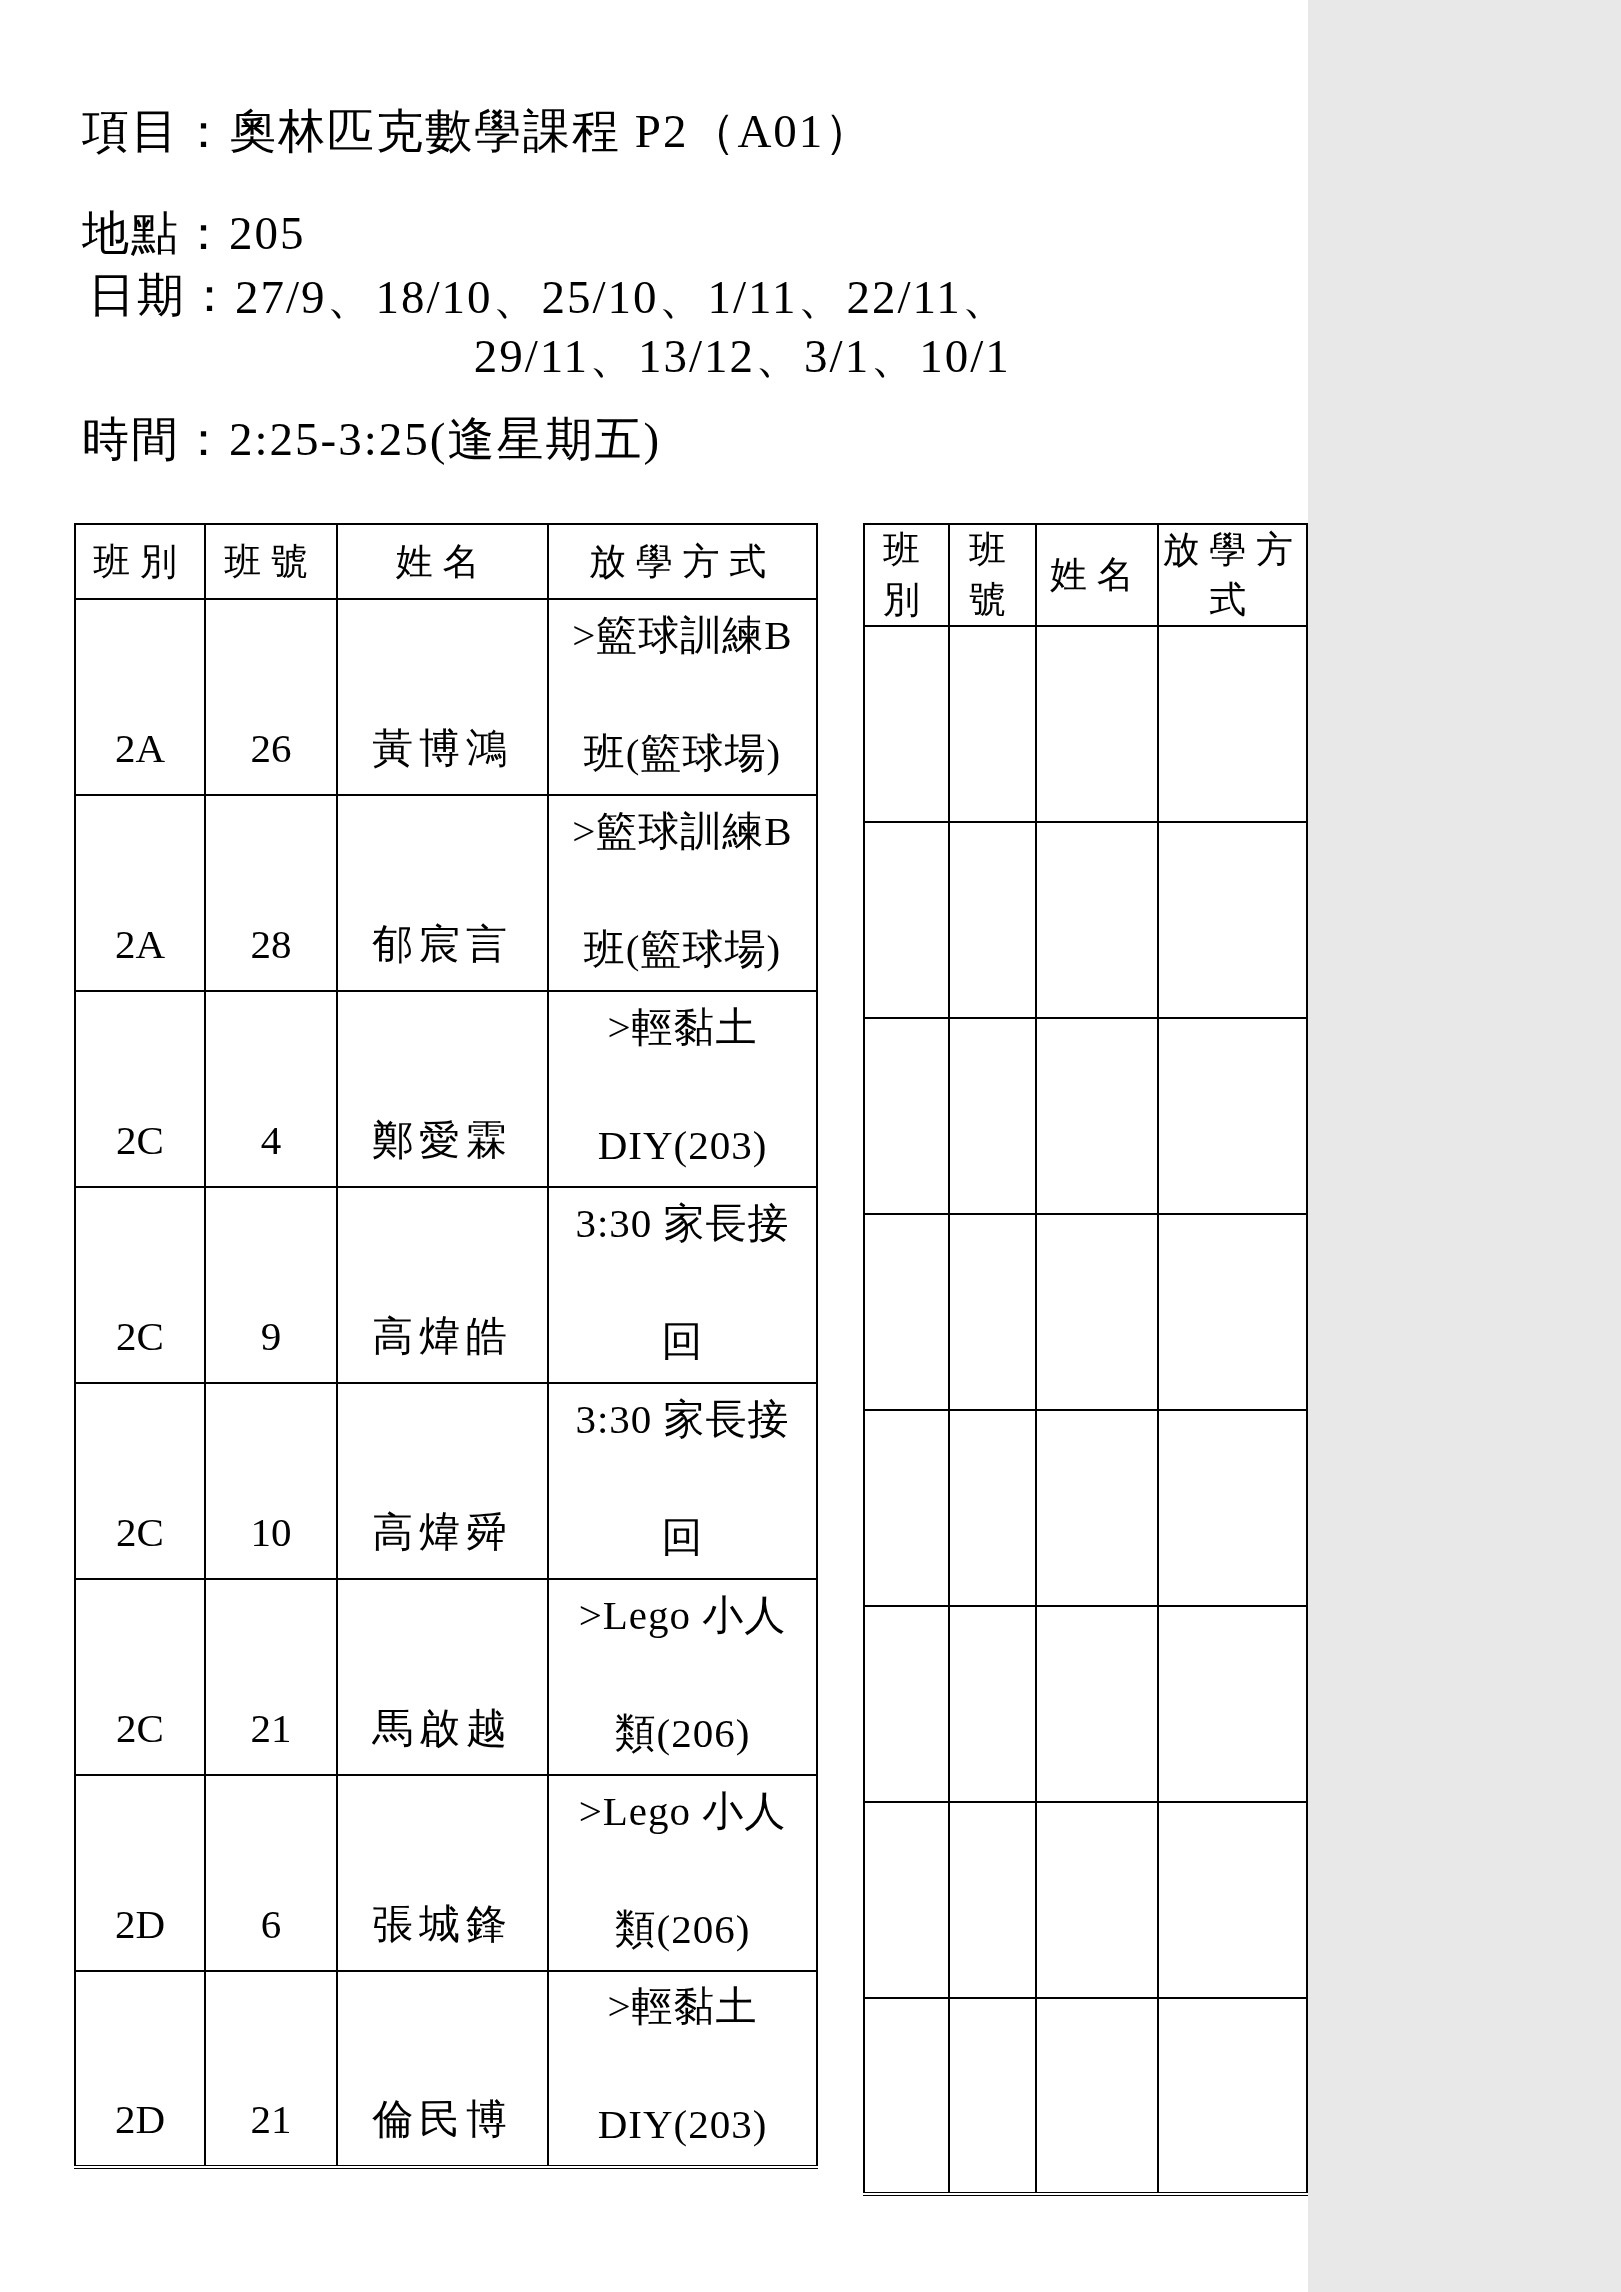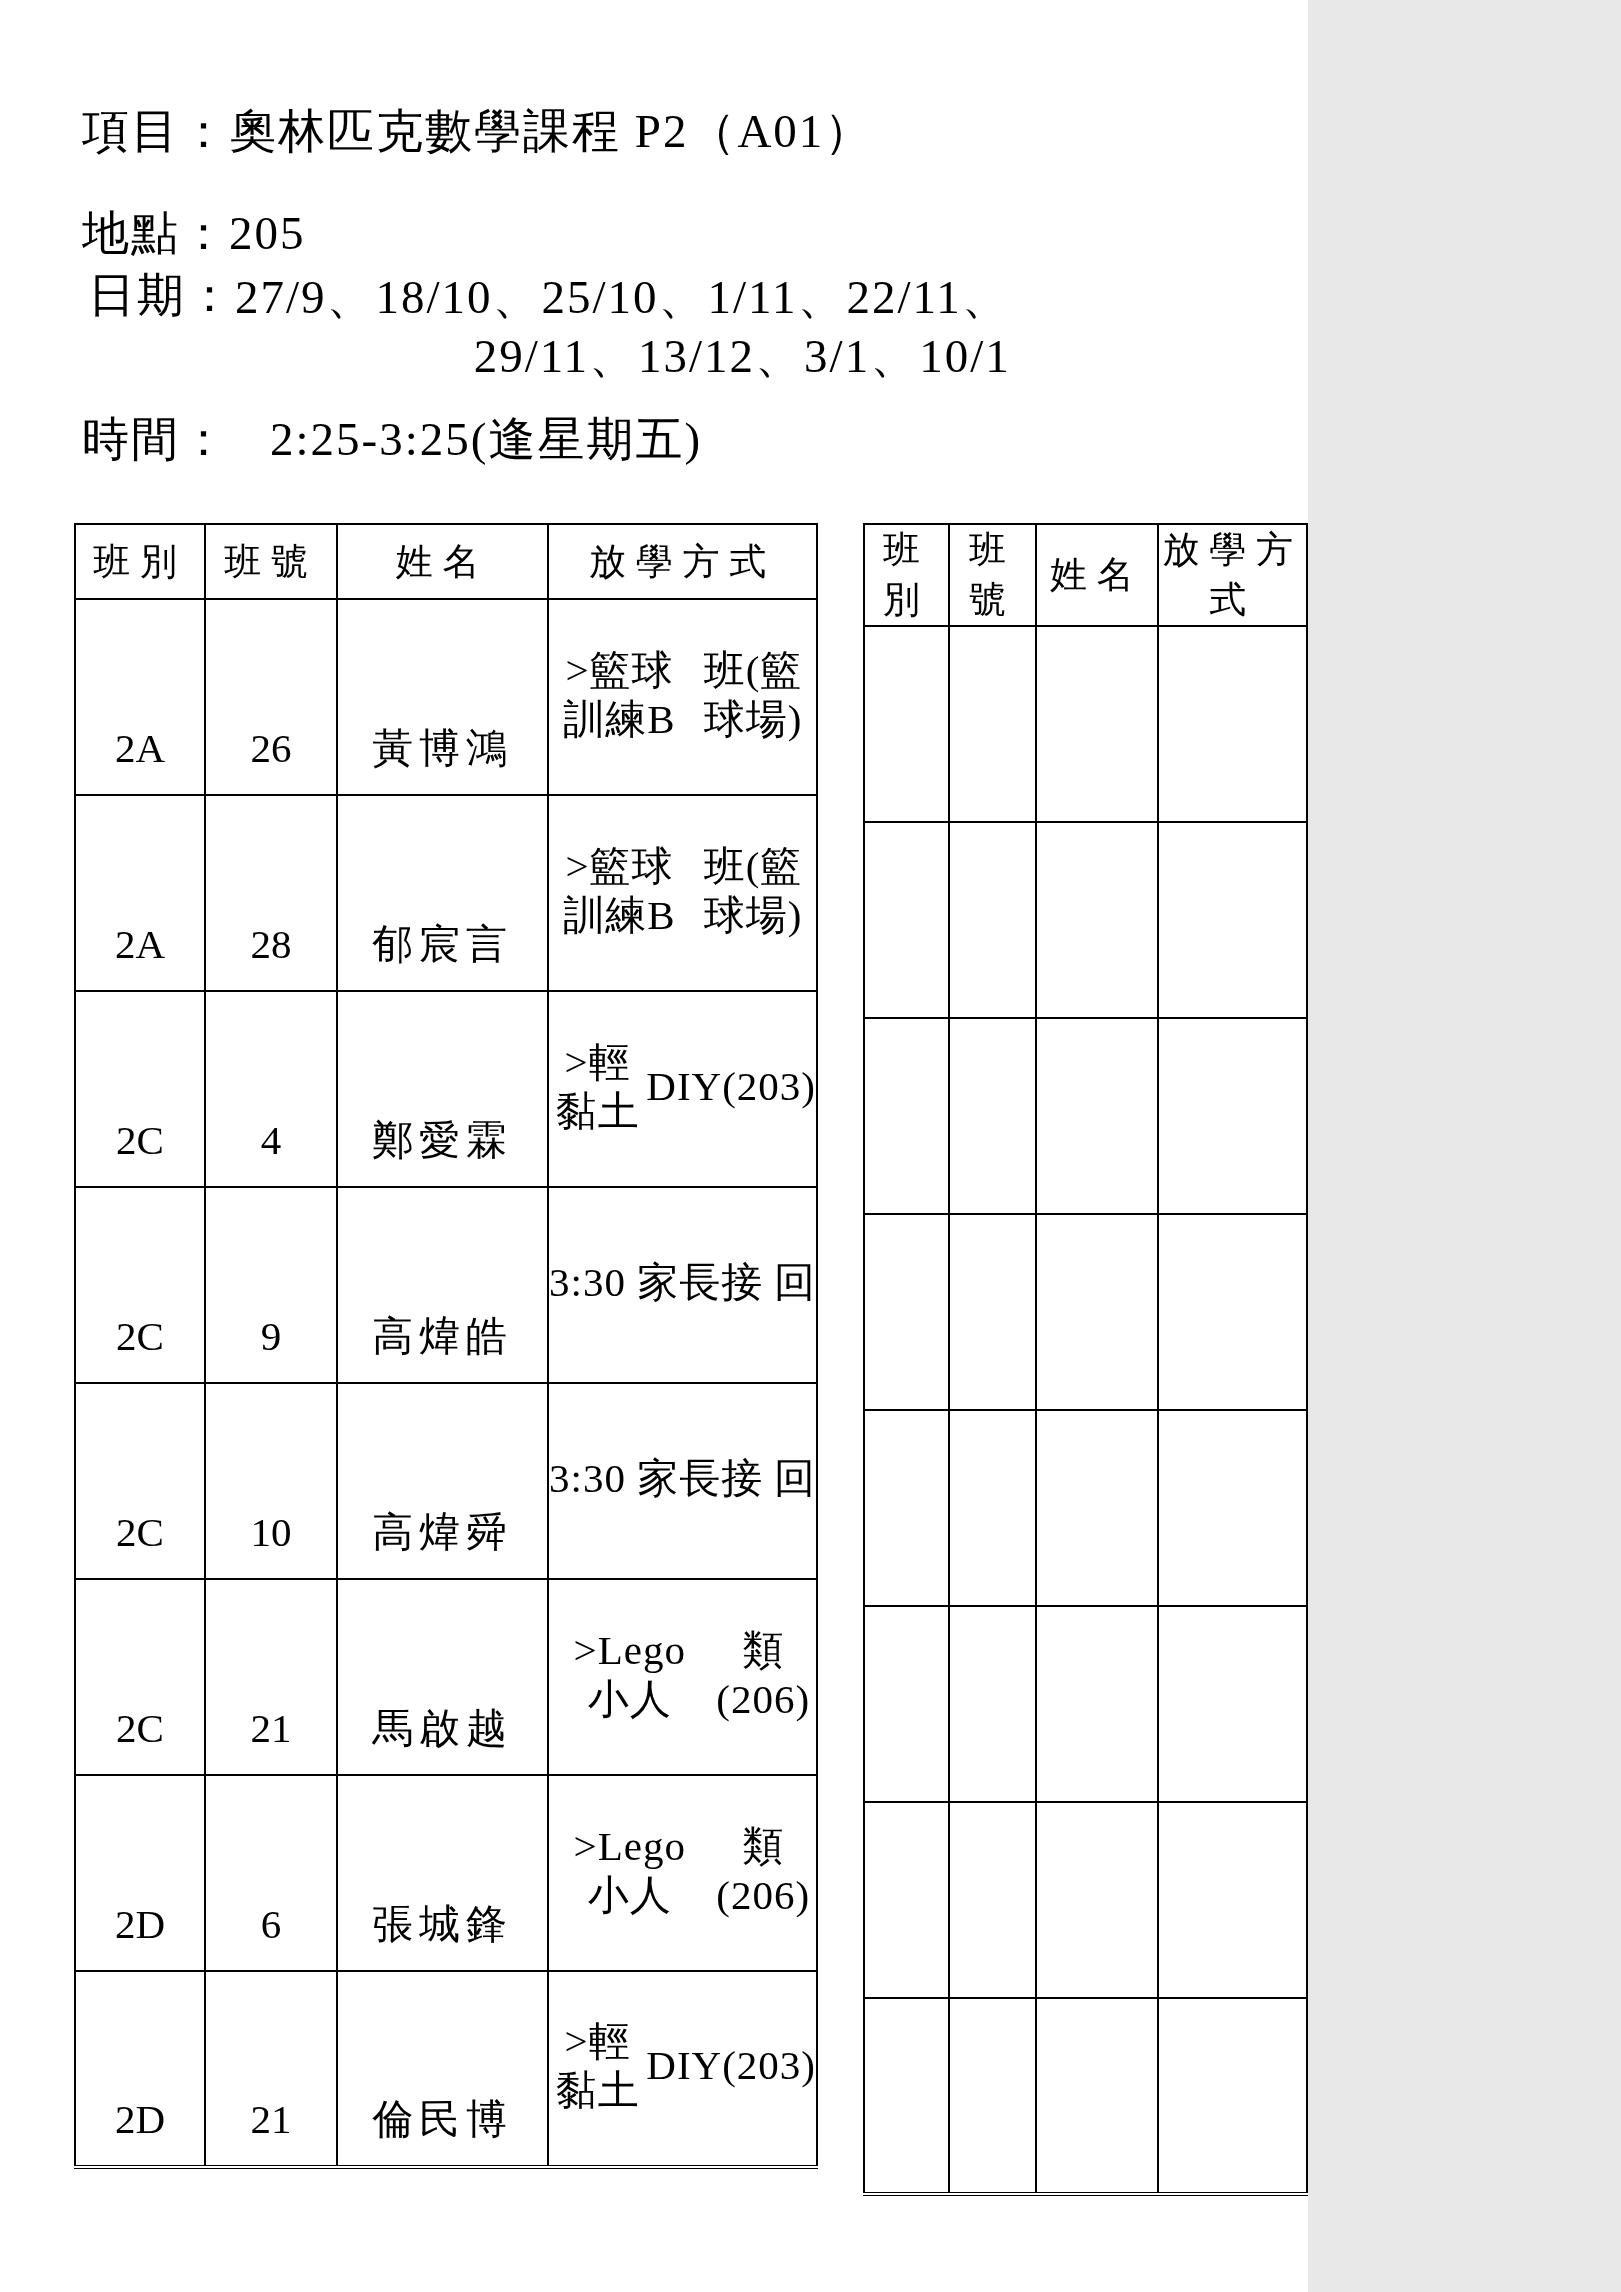--- a/index.html
+++ b/index.html
@@ -11,37 +11,37 @@
     overflow:hidden;
   }
   
   .header{position:absolute;left:82px;top:104px;}
   .line{display:flex;align-items:flex-start;font-size:47px;letter-spacing:2px;line-height:55px;white-space:nowrap;}
   .line .lbl{flex:0 0 auto;}
   .title{margin-bottom:47px;}
   .loc{margin-bottom:7px;}
   .dates{padding-left:5.9px;text-align:right;}
   .dates .dval div{line-height:59px;}
-  .time{margin-top:25.5px;gap:41px;}
+  .time{margin-top:25.5px;}
   
   .tables{position:absolute;top:523px;left:0;right:0;height:1666px;}
   table.roster{border-collapse:collapse;table-layout:fixed;position:absolute;top:0;
     border:2.9px solid #000;}
   #left-table{left:74px;}
   #right-table{left:863px;}
   .roster th,.roster td{border:2px solid #000;box-sizing:border-box;padding:0;text-align:center;}
   .roster thead tr{height:75px;}
   .roster th{font-weight:normal;font-size:37px;letter-spacing:9.8px;vertical-align:middle;margin-left:12px;}
   .roster tbody td{height:196px;vertical-align:bottom;font-size:41px;}
   .roster tbody tr:last-child td{border-bottom:4.9px double #000;}
   .bv{margin-bottom:21.6px;line-height:47px;}
   td.name .bv{letter-spacing:5.9px;}
   td.dismissal .vwrap{
     height:167px;margin-bottom:15.7px;
-    display:flex;flex-direction:row;justify-content:space-between;align-items:center;
+    display:flex;flex-direction:column;justify-content:space-between;align-items:center;
   }
   td.dismissal .dline{line-height:49px;letter-spacing:1px;}
 </style>
 </head>
 <body>
 
 <div class="page">
 
   <div class="header">
     <div class="line title">

